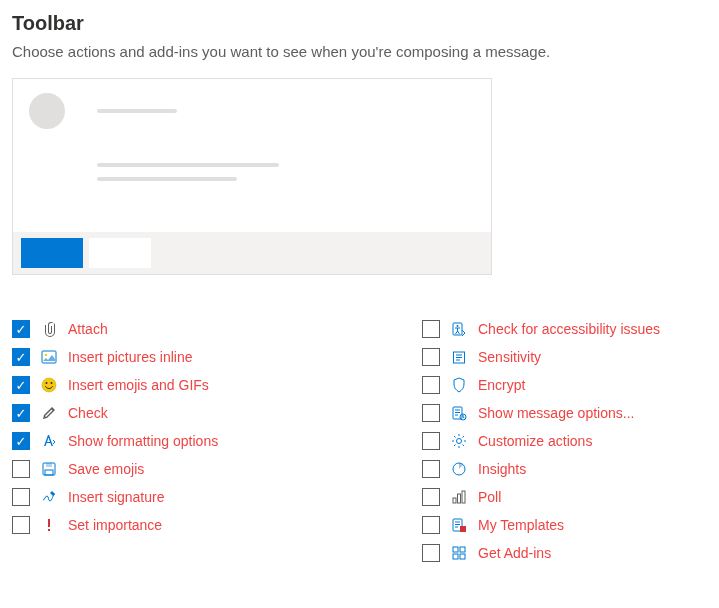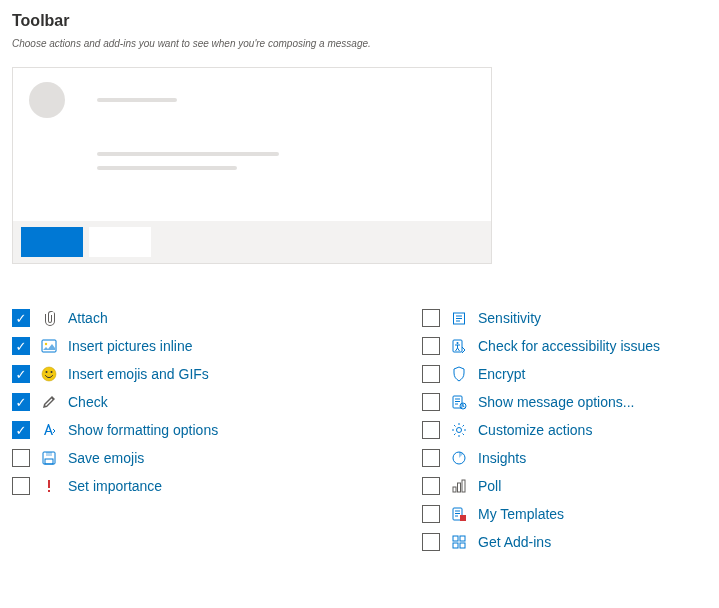--- a/index.html
+++ b/index.html
@@ -7,29 +7,28 @@
       font-family: 'Segoe UI', Tahoma, sans-serif;
       margin: 0;
       padding: 12px;
       font-size: 14px;
       color: #323130;
       background: #fff;
       width: 719px;
     }
     h2 {
       margin: 0 0 8px 0;
-      font-size: 16px;
+      font-size: 20px;
       font-weight: 600;
       color: #323130;
     }
     .subtitle {
       color: #605e5c;
       margin: 0 0 18px 0;
-      font-size: 10px;
-      font-style: italic;
+      font-size: 15px;
     }
     .preview-box {
       border: 1px solid #e1dfdd;
       width: 480px;
       height: 197px;
       position: relative;
       background: #fff;
       margin-bottom: 40px;
     }
     .preview-upper {
@@ -103,21 +102,21 @@
       border-color: #0078d4;
     }
     .icon-cell {
       width: 18px;
       display: flex;
       align-items: center;
       justify-content: center;
     }
     .icon-cell svg { width: 16px; height: 16px; }
     .label {
-      color: #0369a1;
+      color: #ef4444;
       text-align: center;
     }
   </style>
 </head>
 <body>
 
 <h2>Toolbar</h2>
 <p class="subtitle">Choose actions and add-ins you want to see when you're composing a message.</p>
 
 <div class="preview-box">
@@ -186,44 +185,53 @@
           <svg viewBox="0 0 16 16">
             <use href="#save-icon"></use>
           </svg>
         </div>
         <span class="label">Save emojis</span>
       </div>
       <div class="opt-row">
         <div class="checkbox"></div>
         <div class="icon-cell">
           <svg viewBox="0 0 16 16">
+            <use href="#signature-icon"></use>
+          </svg>
+        </div>
+        <span class="label">Insert signature</span>
+      </div>
+      <div class="opt-row">
+        <div class="checkbox"></div>
+        <div class="icon-cell">
+          <svg viewBox="0 0 16 16">
             <use href="#importance-icon"></use>
           </svg>
         </div>
         <span class="label">Set importance</span>
       </div>
     </div>
   <div class="col" id="right-col">
       <div class="opt-row">
         <div class="checkbox"></div>
         <div class="icon-cell">
           <svg viewBox="0 0 16 16">
+            <use href="#accessibility-icon"></use>
+          </svg>
+        </div>
+        <span class="label">Check for accessibility issues</span>
+      </div>
+      <div class="opt-row">
+        <div class="checkbox"></div>
+        <div class="icon-cell">
+          <svg viewBox="0 0 16 16">
             <use href="#sensitivity-icon"></use>
           </svg>
         </div>
         <span class="label">Sensitivity</span>
-      </div>
-      <div class="opt-row">
-        <div class="checkbox"></div>
-        <div class="icon-cell">
-          <svg viewBox="0 0 16 16">
-            <use href="#accessibility-icon"></use>
-          </svg>
-        </div>
-        <span class="label">Check for accessibility issues</span>
       </div>
       <div class="opt-row">
         <div class="checkbox"></div>
         <div class="icon-cell">
           <svg viewBox="0 0 16 16">
             <use href="#encrypt-icon"></use>
           </svg>
         </div>
         <span class="label">Encrypt</span>
       </div>

